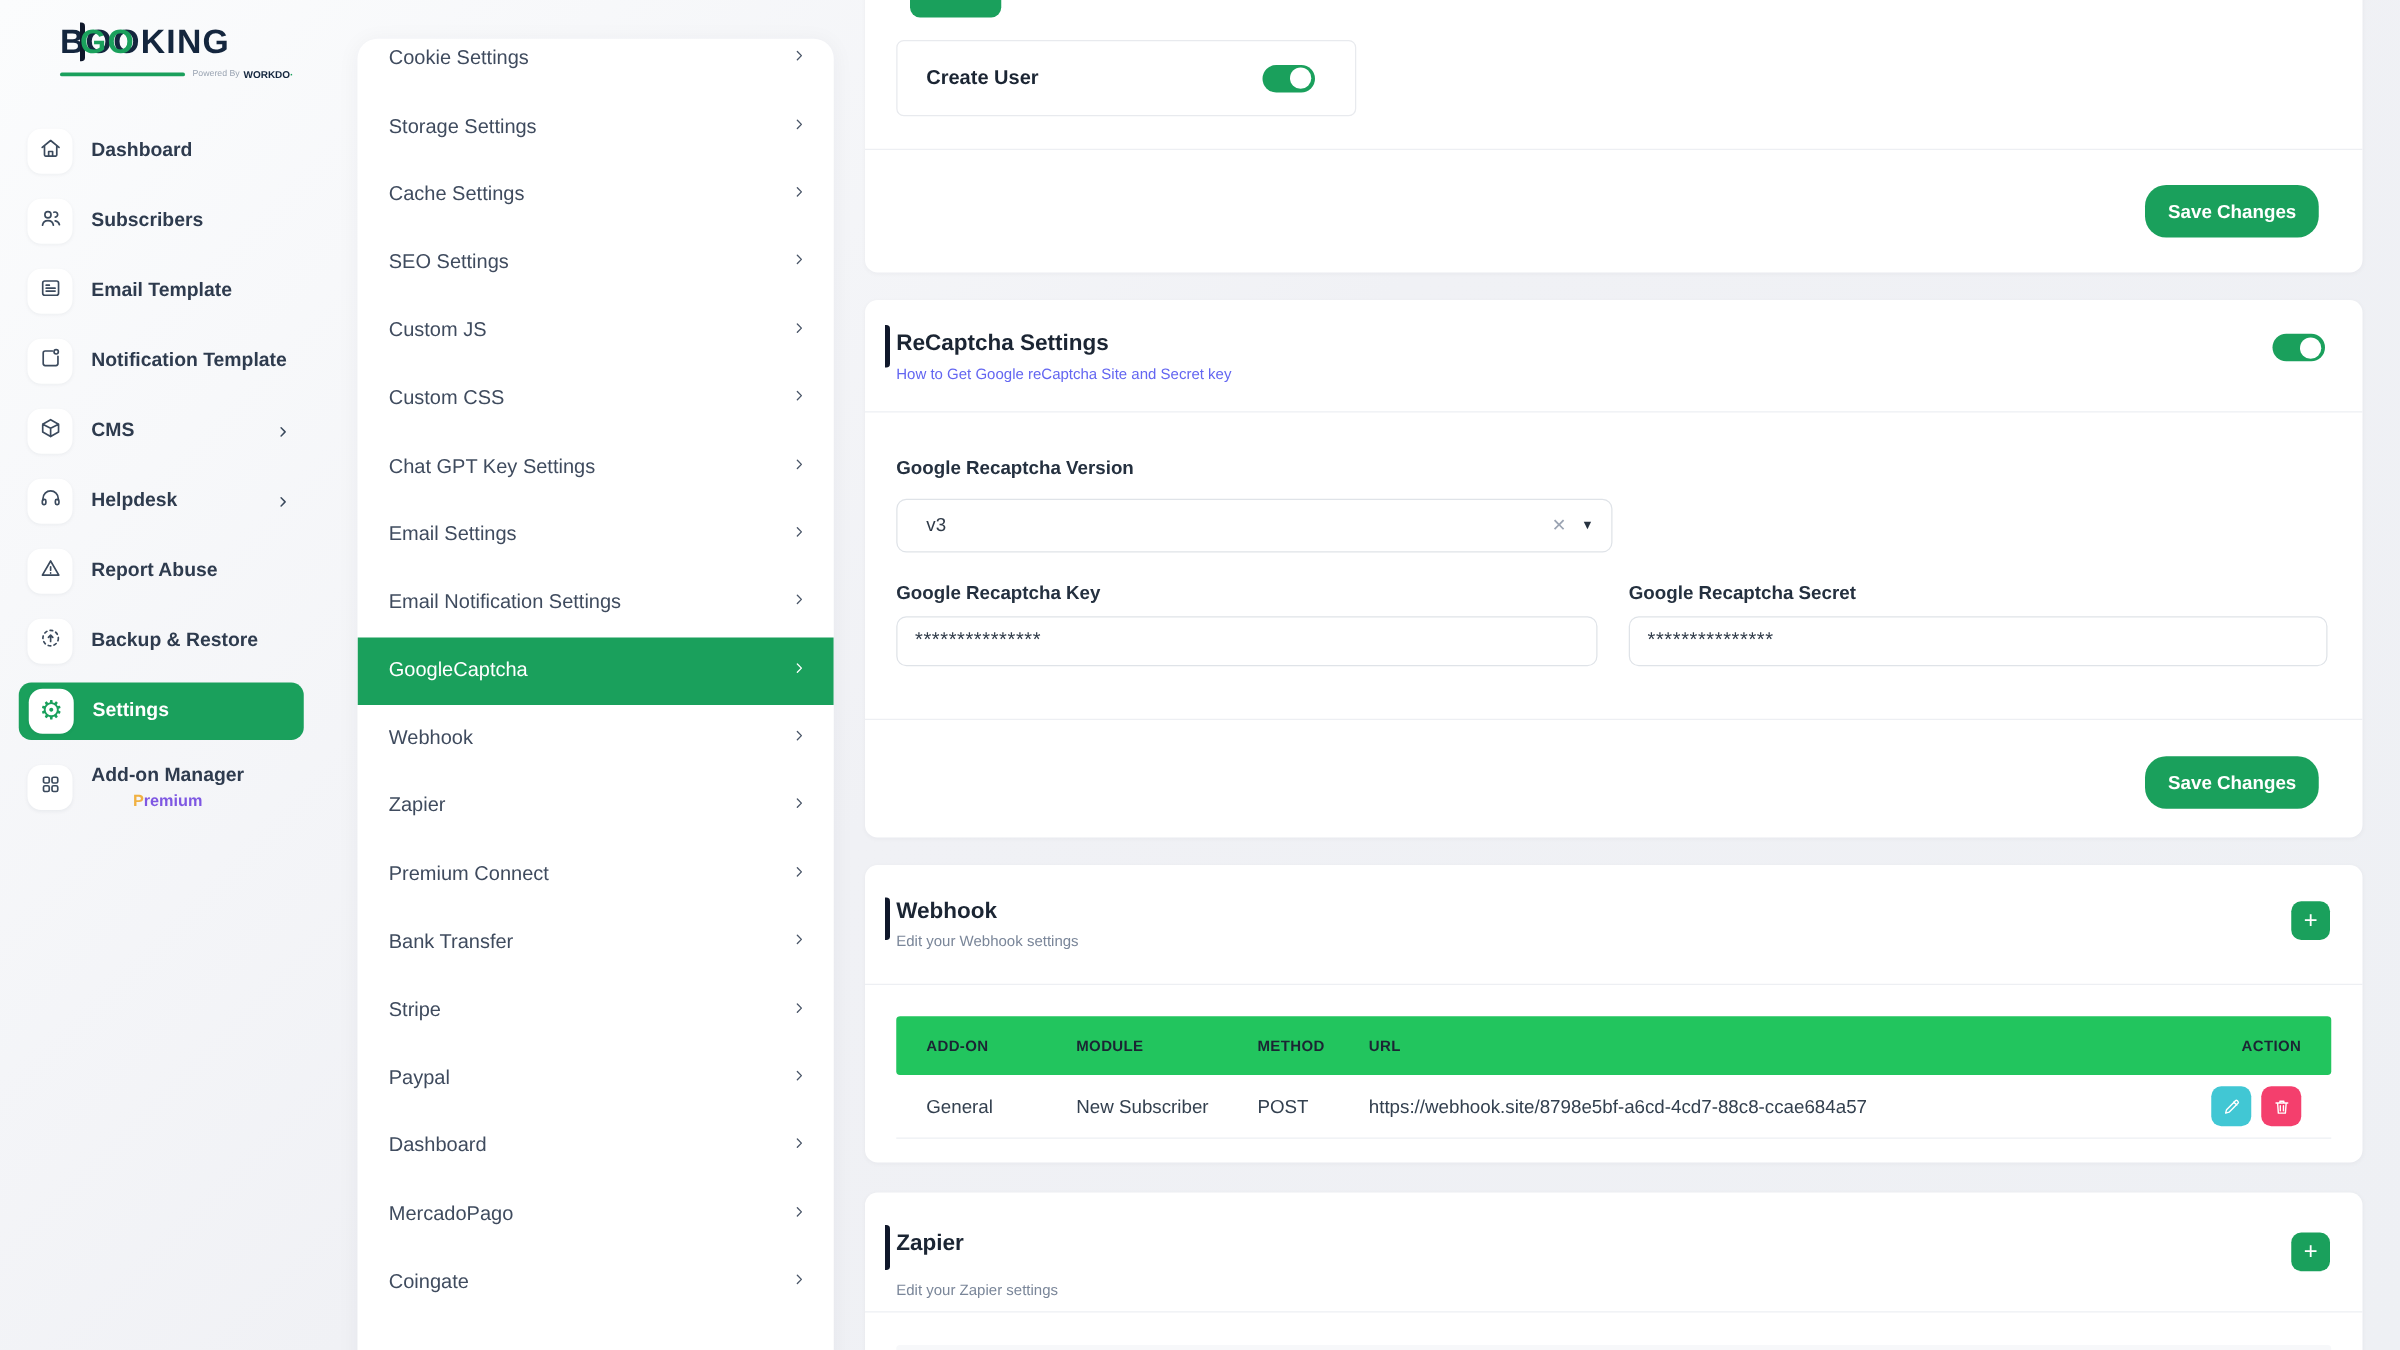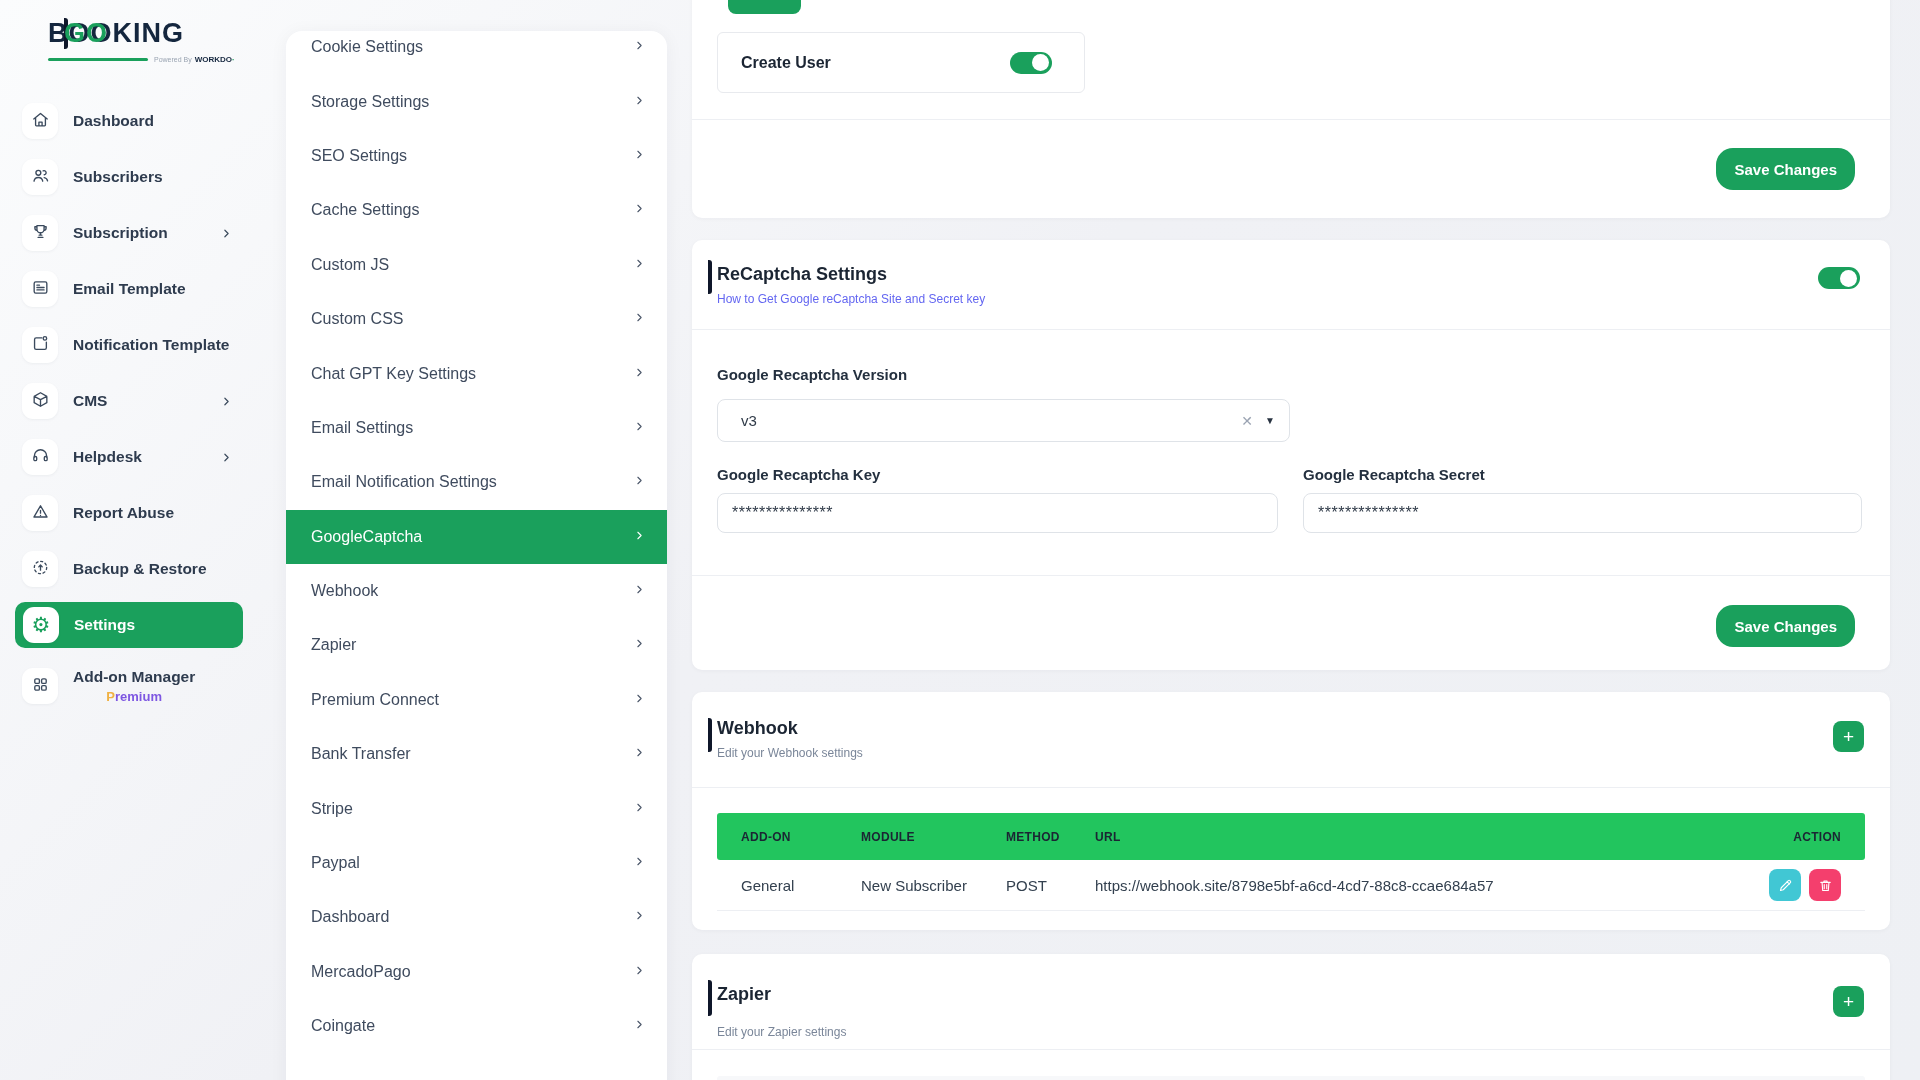--- a/index.html
+++ b/index.html
@@ -167,36 +167,20 @@
         </span>
     <span class="label-wrap">
       <span class="side-label">Subscribers</span>
 
     </span>
 
   </div>
       <div class="side-item">
     <span class="icon-box">
           <span class="icon"><svg viewBox="0 0 24 24">
-              <path d="M7.5 4.5h9v4.6a4.5 4.5 0 0 1-9 0zM7.5 6H4.9v1.7A3.1 3.1 0 0 0 7.7 10.8M16.5 6h2.6v1.7a3.1 3.1 0 0 1-2.8 3.1M12 13.6v3M9 19.5h6M10.3 16.6h3.4"></path>
-            </svg></span>
-        </span>
-    <span class="label-wrap">
-      <span class="side-label">Subscription</span>
-
-    </span>
-    <span class="side-chev" style="display: inline-flex;">
-      <svg viewBox="0 0 24 24">
-            <path d="M9 6l6 6-6 6"></path>
-          </svg>
-    </span>
-  </div>
-      <div class="side-item">
-    <span class="icon-box">
-          <span class="icon"><svg viewBox="0 0 24 24">
               <rect x="4" y="4.8" width="16" height="14.4" rx="2"></rect>
               <path d="M7.5 9h3.2M7.5 12h9M7.5 15h9"></path>
             </svg></span>
         </span>
     <span class="label-wrap">
       <span class="side-label">Email Template</span>
 
     </span>
 
   </div>
@@ -313,29 +297,29 @@
   </div>
       <div class="sm-item">
     <span class="sm-label">Storage Settings</span>
     <span class="sm-chev">
       <svg viewBox="0 0 24 24">
             <path d="M9 6l6 6-6 6"></path>
           </svg>
     </span>
   </div>
       <div class="sm-item">
+    <span class="sm-label">Cache Settings</span>
+    <span class="sm-chev">
+      <svg viewBox="0 0 24 24">
+            <path d="M9 6l6 6-6 6"></path>
+          </svg>
+    </span>
+  </div>
+      <div class="sm-item">
     <span class="sm-label">SEO Settings</span>
-    <span class="sm-chev">
-      <svg viewBox="0 0 24 24">
-            <path d="M9 6l6 6-6 6"></path>
-          </svg>
-    </span>
-  </div>
-      <div class="sm-item">
-    <span class="sm-label">Cache Settings</span>
     <span class="sm-chev">
       <svg viewBox="0 0 24 24">
             <path d="M9 6l6 6-6 6"></path>
           </svg>
     </span>
   </div>
       <div class="sm-item">
     <span class="sm-label">Custom JS</span>
     <span class="sm-chev">
       <svg viewBox="0 0 24 24">

